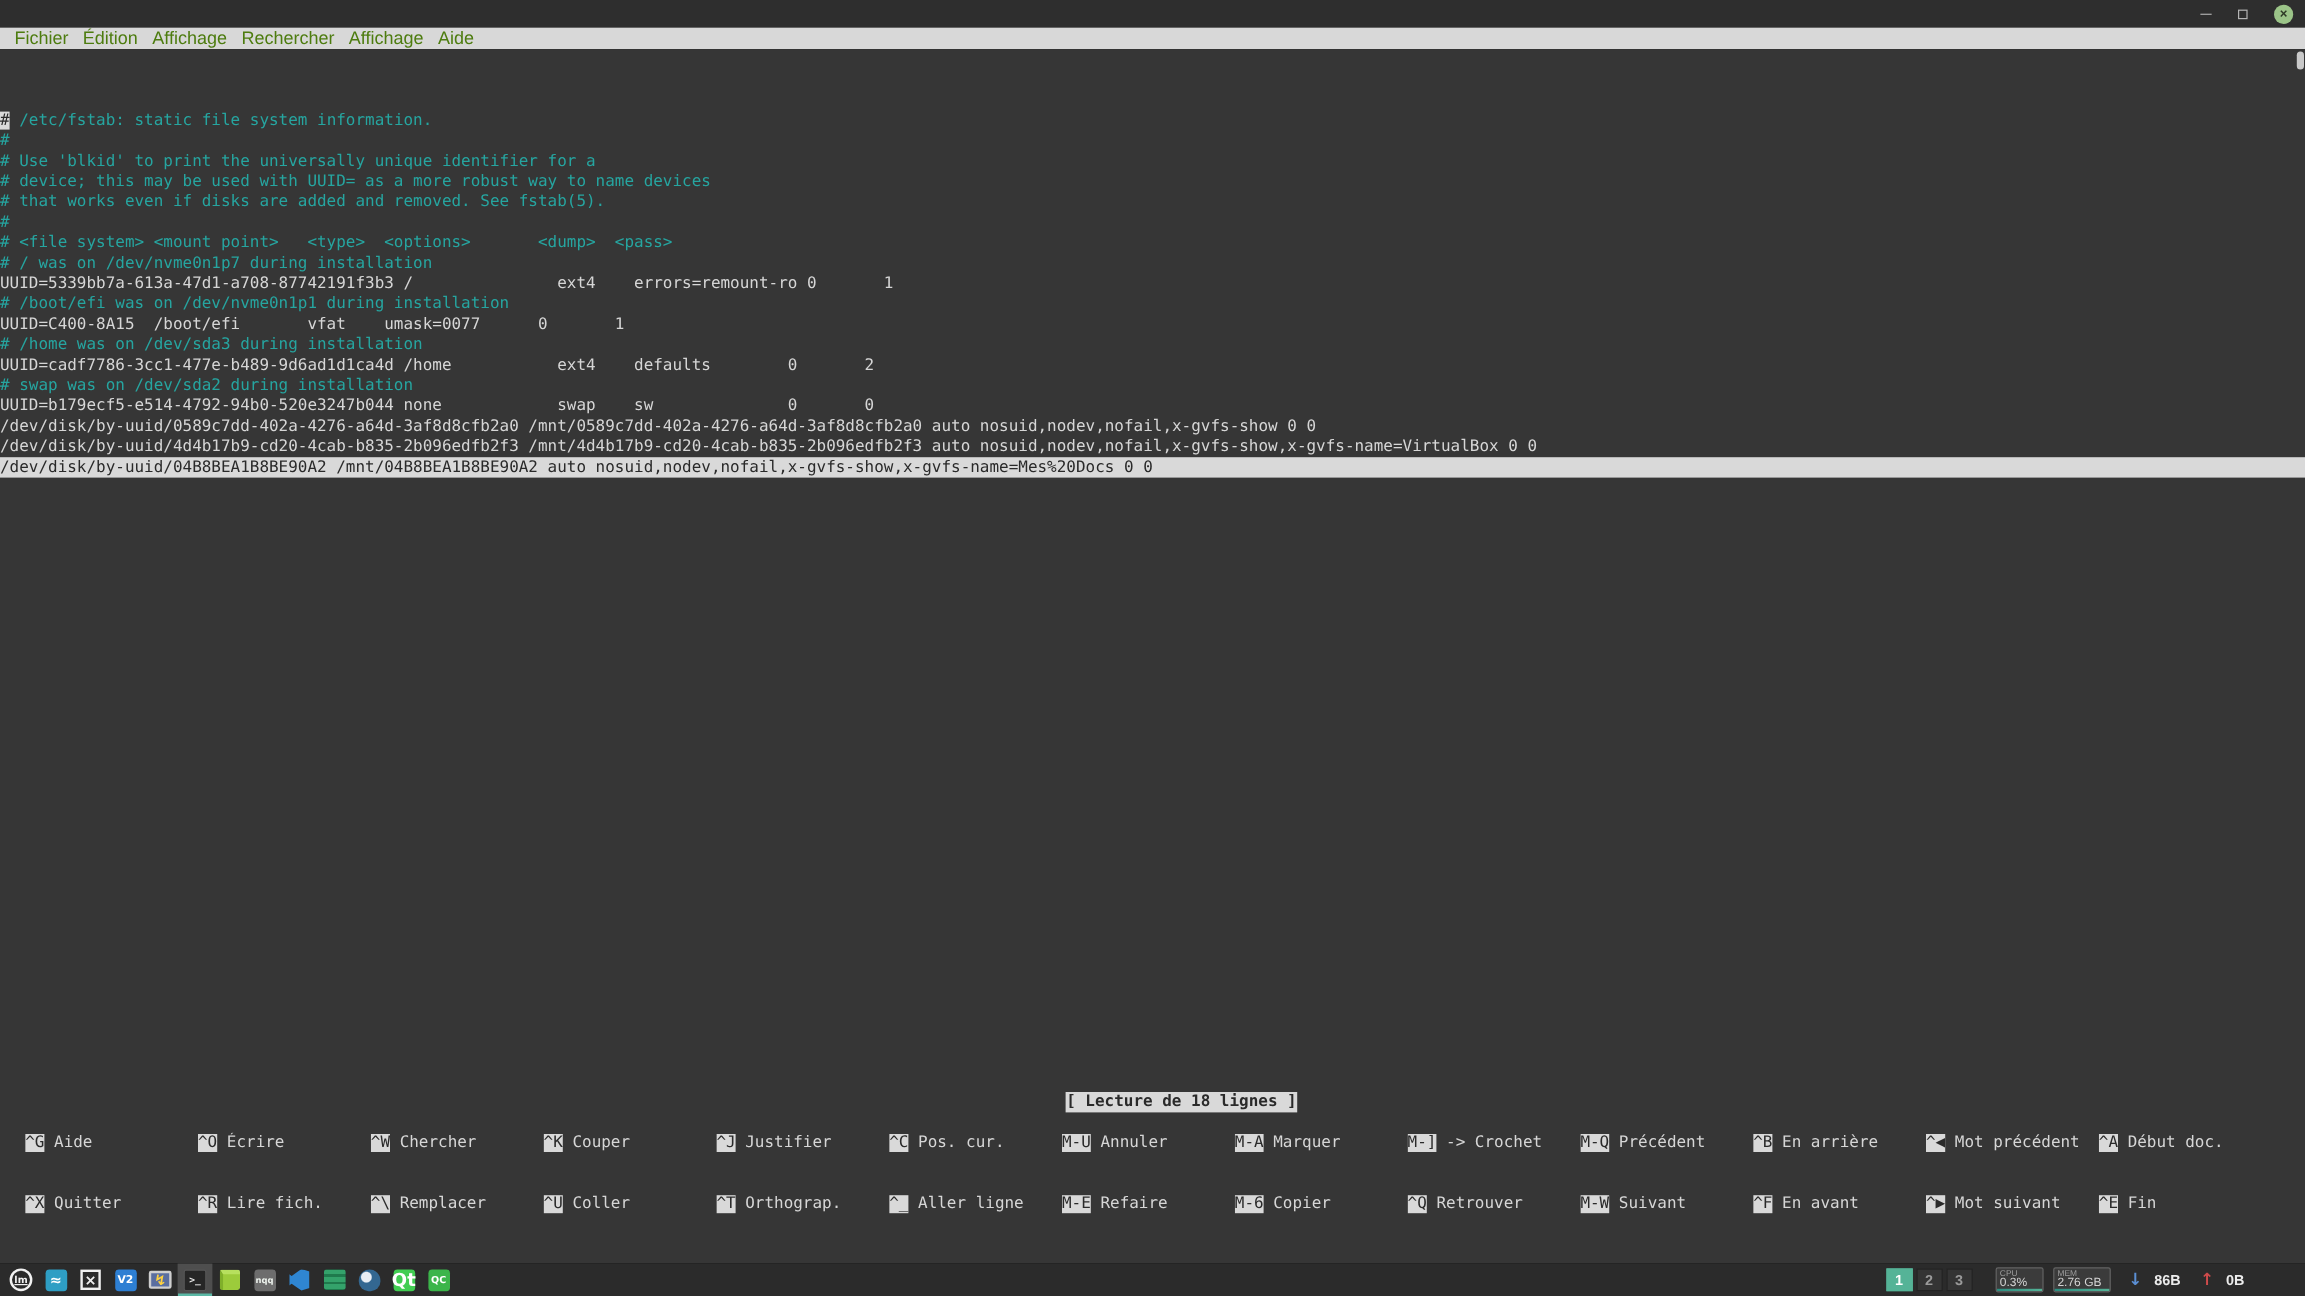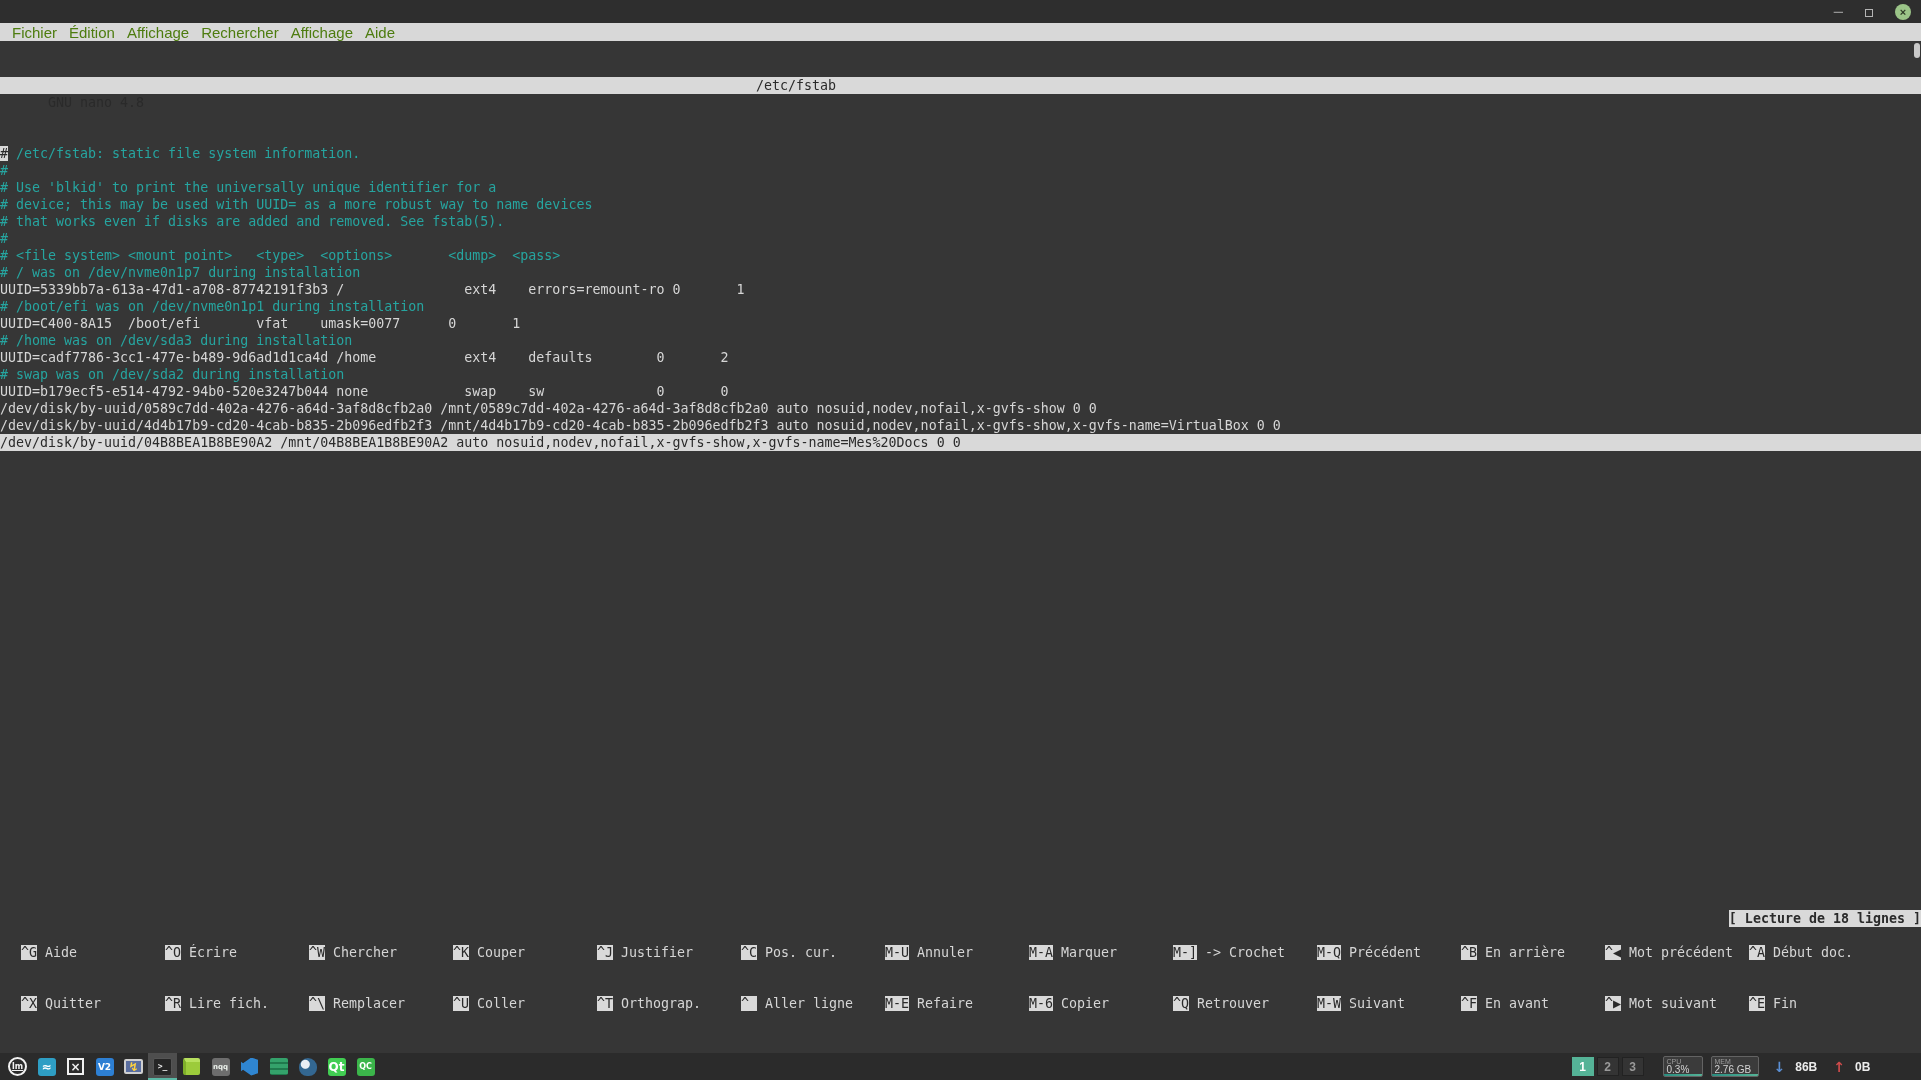--- a/index.html
+++ b/index.html
@@ -39,21 +39,21 @@
   .scrollbar-thumb { position:absolute; right:1px; top:2px; width:6px; height:15px;
     border-radius:3px; background:#c9c9c9; }
 
   .t-line { height:17px; }
   .t-line.comment { color:var(--comment); }
   .t-line.plain { color:var(--terminal_fg); }
   .t-line.selected { background:var(--reverse_bg); color:var(--reverse_fg); width:100%; }
   .cursor { background:var(--reverse_bg); color:var(--reverse_fg); }
 
   .nano-footer { position:absolute; left:0; right:0; bottom:7px; }
-  .status-row { height:17px; text-align:right; }
+  .status-row { height:17px; text-align:center; }
   .status-msg { display:inline-block; background:var(--reverse_bg);
     color:var(--reverse_fg); font-weight:700; }
   .sc-row { display:flex; height:17px;padding-left:21px; }
   .sc-cell { flex:0 0 144px; width:144px; overflow:hidden; color:var(--terminal_fg); }
   .sc-key { background:var(--reverse_bg); color:var(--reverse_fg); }
 
   
   .taskbar { position:absolute; bottom:0; left:0; width:100%; height:27px;
     background:var(--taskbar_bg); display:flex; align-items:center; }
   .tb-apps { display:flex; align-items:center; height:100%; padding-left:3px; }
@@ -122,24 +122,20 @@
 <div class="menubar">
     <div class="menu-item">Fichier</div>
     <div class="menu-item">Édition</div>
     <div class="menu-item">Affichage</div>
     <div class="menu-item">Rechercher</div>
     <div class="menu-item">Affichage</div>
     <div class="menu-item">Aide</div>
   </div>
 
 <div class="terminal">
-  <div class="nano-header">
-    <span class="nh-version">GNU nano 4.8</span>
-    <span class="nh-file">/etc/fstab</span>
-  </div>
   <div class="scrollbar-thumb"></div>
   <div><div class="t-line comment"><span class="cursor">#</span> /etc/fstab: static file system information.</div><div class="t-line comment">#</div><div class="t-line comment"># Use 'blkid' to print the universally unique identifier for a</div><div class="t-line comment"># device; this may be used with UUID= as a more robust way to name devices</div><div class="t-line comment"># that works even if disks are added and removed. See fstab(5).</div><div class="t-line comment">#</div><div class="t-line comment"># &lt;file system&gt; &lt;mount point&gt;   &lt;type&gt;  &lt;options&gt;       &lt;dump&gt;  &lt;pass&gt;</div><div class="t-line comment"># / was on /dev/nvme0n1p7 during installation</div><div class="t-line plain">UUID=5339bb7a-613a-47d1-a708-87742191f3b3 /               ext4    errors=remount-ro 0       1</div><div class="t-line comment"># /boot/efi was on /dev/nvme0n1p1 during installation</div><div class="t-line plain">UUID=C400-8A15  /boot/efi       vfat    umask=0077      0       1</div><div class="t-line comment"># /home was on /dev/sda3 during installation</div><div class="t-line plain">UUID=cadf7786-3cc1-477e-b489-9d6ad1d1ca4d /home           ext4    defaults        0       2</div><div class="t-line comment"># swap was on /dev/sda2 during installation</div><div class="t-line plain">UUID=b179ecf5-e514-4792-94b0-520e3247b044 none            swap    sw              0       0</div><div class="t-line plain">/dev/disk/by-uuid/0589c7dd-402a-4276-a64d-3af8d8cfb2a0 /mnt/0589c7dd-402a-4276-a64d-3af8d8cfb2a0 auto nosuid,nodev,nofail,x-gvfs-show 0 0</div><div class="t-line plain">/dev/disk/by-uuid/4d4b17b9-cd20-4cab-b835-2b096edfb2f3 /mnt/4d4b17b9-cd20-4cab-b835-2b096edfb2f3 auto nosuid,nodev,nofail,x-gvfs-show,x-gvfs-name=VirtualBox 0 0</div><div class="t-line selected">/dev/disk/by-uuid/04B8BEA1B8BE90A2 /mnt/04B8BEA1B8BE90A2 auto nosuid,nodev,nofail,x-gvfs-show,x-gvfs-name=Mes%20Docs 0 0</div></div>
 
   <div class="nano-footer">
     <div class="status-row">
       <span class="status-msg">[ Lecture de 18 lignes ]</span>
     </div>
     <div class="sc-row"><div class="sc-cell"><span class="sc-key">^G</span> Aide</div><div class="sc-cell"><span class="sc-key">^O</span> Écrire</div><div class="sc-cell"><span class="sc-key">^W</span> Chercher</div><div class="sc-cell"><span class="sc-key">^K</span> Couper</div><div class="sc-cell"><span class="sc-key">^J</span> Justifier</div><div class="sc-cell"><span class="sc-key">^C</span> Pos. cur.</div><div class="sc-cell"><span class="sc-key">M-U</span> Annuler</div><div class="sc-cell"><span class="sc-key">M-A</span> Marquer</div><div class="sc-cell"><span class="sc-key">M-]</span> -&gt; Crochet</div><div class="sc-cell"><span class="sc-key">M-Q</span> Précédent</div><div class="sc-cell"><span class="sc-key">^B</span> En arrière</div><div class="sc-cell"><span class="sc-key">^◀</span> Mot précédent</div><div class="sc-cell"><span class="sc-key">^A</span> Début doc.</div></div>
     <div class="sc-row"><div class="sc-cell"><span class="sc-key">^X</span> Quitter</div><div class="sc-cell"><span class="sc-key">^R</span> Lire fich.</div><div class="sc-cell"><span class="sc-key">^\</span> Remplacer</div><div class="sc-cell"><span class="sc-key">^U</span> Coller</div><div class="sc-cell"><span class="sc-key">^T</span> Orthograp.</div><div class="sc-cell"><span class="sc-key">^_</span> Aller ligne</div><div class="sc-cell"><span class="sc-key">M-E</span> Refaire</div><div class="sc-cell"><span class="sc-key">M-6</span> Copier</div><div class="sc-cell"><span class="sc-key">^Q</span> Retrouver</div><div class="sc-cell"><span class="sc-key">M-W</span> Suivant</div><div class="sc-cell"><span class="sc-key">^F</span> En avant</div><div class="sc-cell"><span class="sc-key">^▶</span> Mot suivant</div><div class="sc-cell"><span class="sc-key">^E</span> Fin</div></div>
   </div>
@@ -174,21 +170,21 @@
       <div class="tb-app">
         <div class="ic ic-code"></div>
       </div>
       <div class="tb-app">
         <div class="ic ic-layers"></div>
       </div>
       <div class="tb-app">
         <div class="ic ic-pg"></div>
       </div>
       <div class="tb-app">
-        <div class="ic ic-text" style="background: rgb(65, 205, 82); color: rgb(255, 255, 255); font-size: 12px;">Qt</div>
+        <div class="ic ic-text" style="background: rgb(65, 205, 82); color: rgb(255, 255, 255); font-size: 15px;">Qt</div>
       </div>
       <div class="tb-app">
         <div class="ic ic-text" style="background: rgb(59, 181, 74); color: rgb(255, 255, 255); font-size: 8px;">QC</div>
       </div>
     </div>
   <div class="tb-right">
     <div class="ws-group">
         <div class="ws active">1</div>
         <div class="ws">2</div>
         <div class="ws">3</div>

